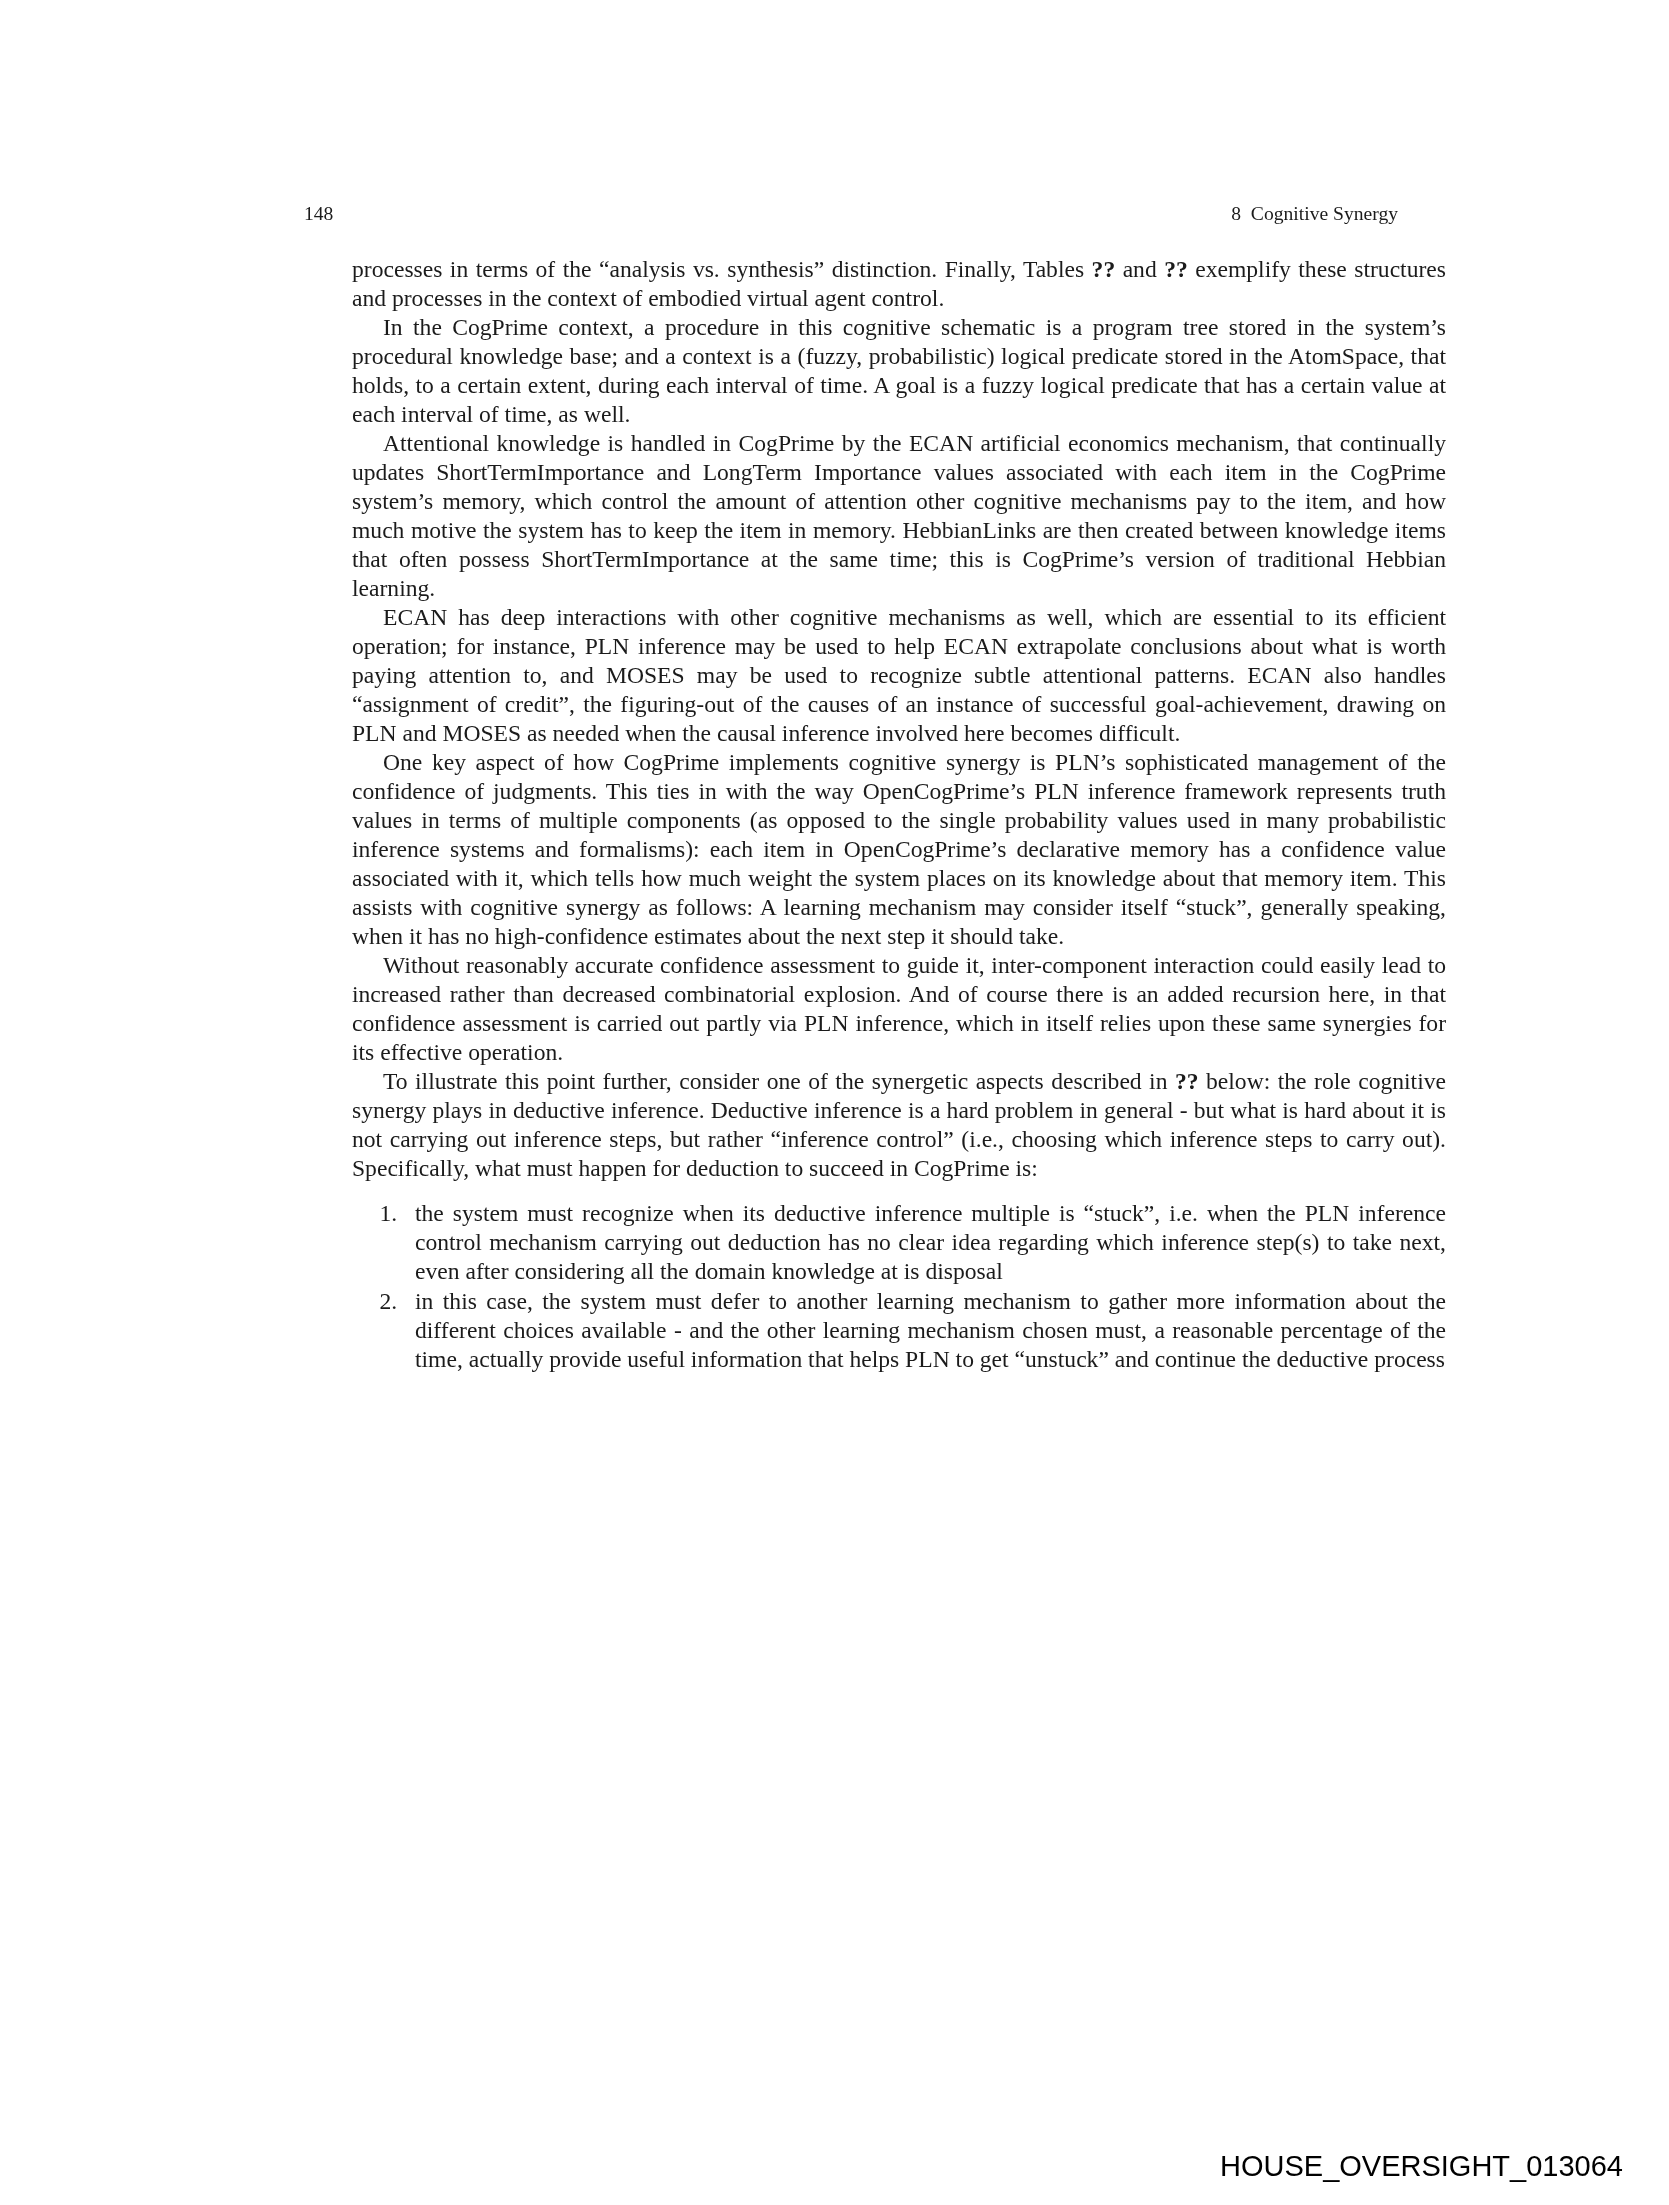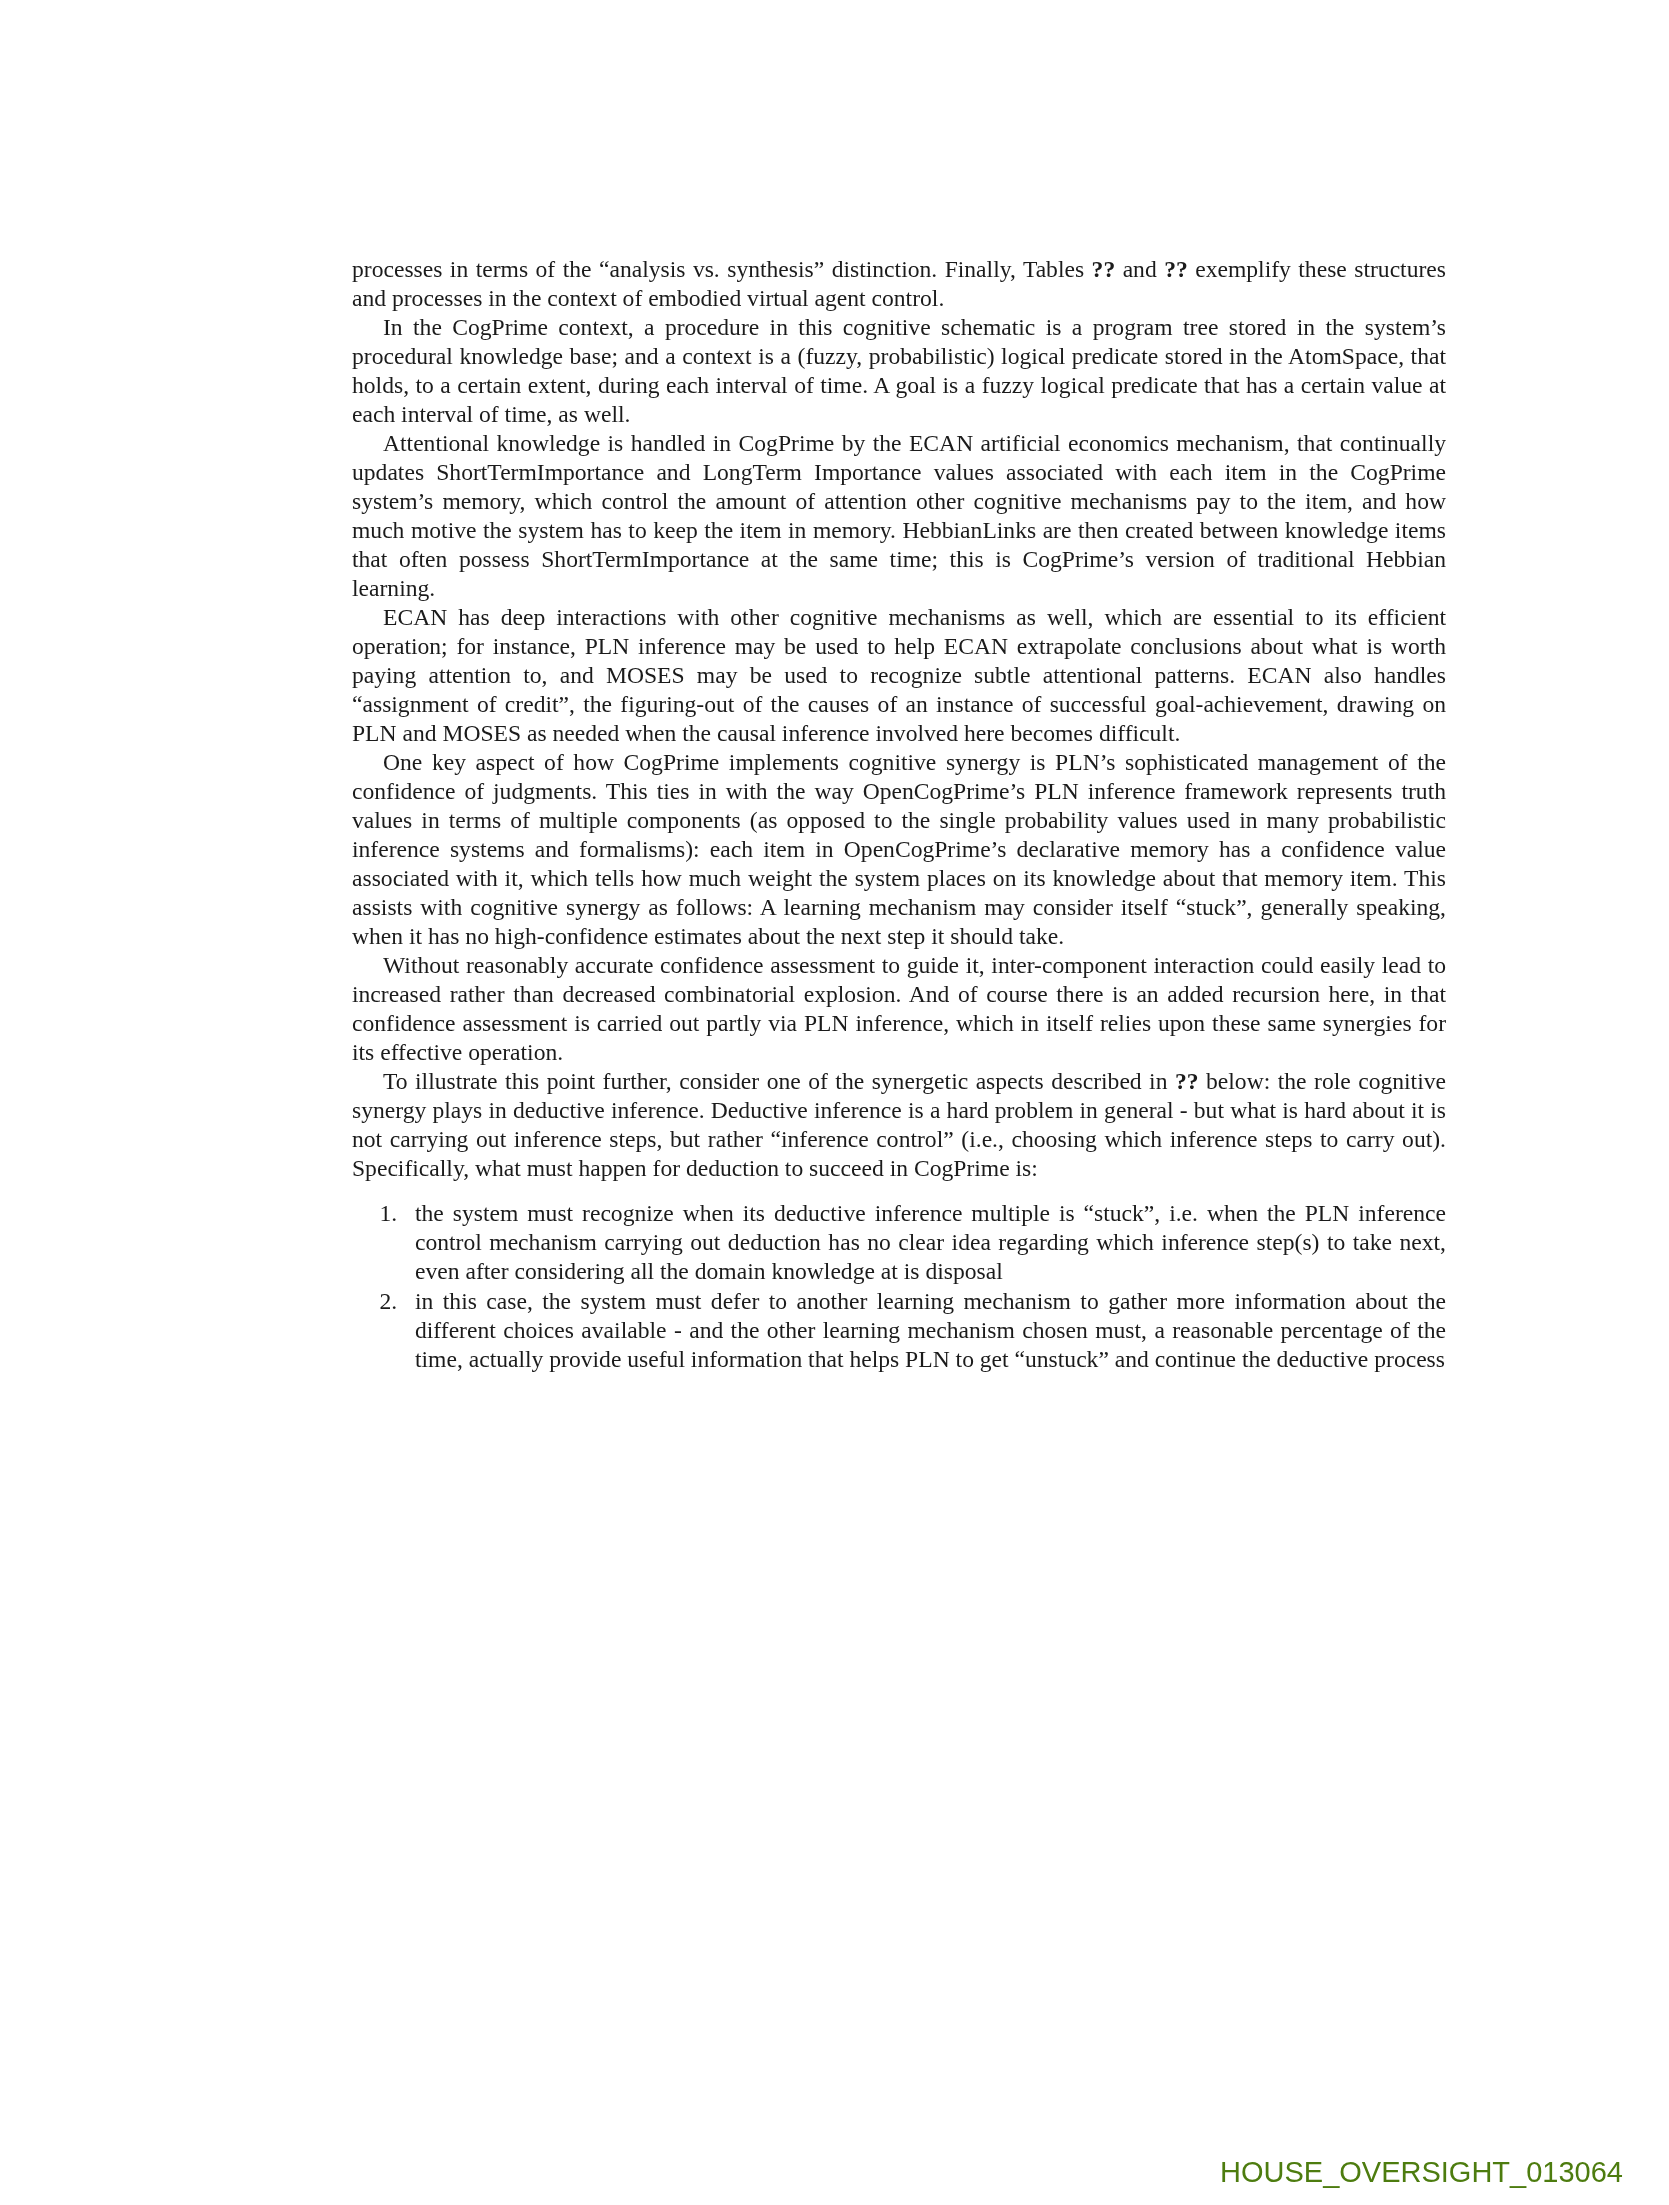--- a/index.html
+++ b/index.html
@@ -34,31 +34,35 @@
   }
   .para { margin: 0; text-indent: 31px; }
   .para.no-indent { text-indent: 0; }
   .ref { font-weight: bold; }
   .list { margin-top: 15.7px; }
   .list-item { position: relative; padding-left: 63px; text-align: justify; margin-top: 1.3px; }
   .list-item .num { position: absolute; left: 27.5px; }
   .stamp {
     position: absolute;
     right: 46px;
-    bottom: 16px;
+    bottom: 22px;
     font-family: "Liberation Sans", sans-serif;
     font-size: 29px;
-    color: #4d7c0f;
+    color: #000000;
   }
 </style>
 </head>
 <body>
 
 <div class="page">
 
+  <header class="running-header">
+    <span>148</span>
+    <span>8 Cognitive Synergy</span>
+  </header>
 
   <main class="body-text">
 
     <p class="para no-indent"><span>processes in terms of the “analysis vs. synthesis” distinction. Finally, Tables </span><strong class="ref">??</strong><span> and </span><strong class="ref">??</strong><span> exemplify these structures and processes in the context of embodied virtual agent control.</span></p>
 
     <p class="para">In the CogPrime context, a procedure in this cognitive schematic is a program tree stored in the system’s procedural knowledge base; and a context is a (fuzzy, probabilistic) logical predicate stored in the AtomSpace, that holds, to a certain extent, during each interval of time. A goal is a fuzzy logical predicate that has a certain value at each interval of time, as well.</p>
 
     <p class="para">Attentional knowledge is handled in CogPrime by the ECAN artificial economics mechanism, that continually updates ShortTermImportance and LongTerm Importance values associated with each item in the CogPrime system’s memory, which control the amount of attention other cognitive mechanisms pay to the item, and how much motive the system has to keep the item in memory. HebbianLinks are then created between knowledge items that often possess ShortTermImportance at the same time; this is CogPrime’s version of traditional Hebbian learning.</p>
 
     <p class="para">ECAN has deep interactions with other cognitive mechanisms as well, which are essential to its efficient operation; for instance, PLN inference may be used to help ECAN extrapolate conclusions about what is worth paying attention to, and MOSES may be used to recognize subtle attentional patterns. ECAN also handles “assignment of credit”, the figuring-out of the causes of an instance of successful goal-achievement, drawing on PLN and MOSES as needed when the causal inference involved here becomes difficult.</p>

